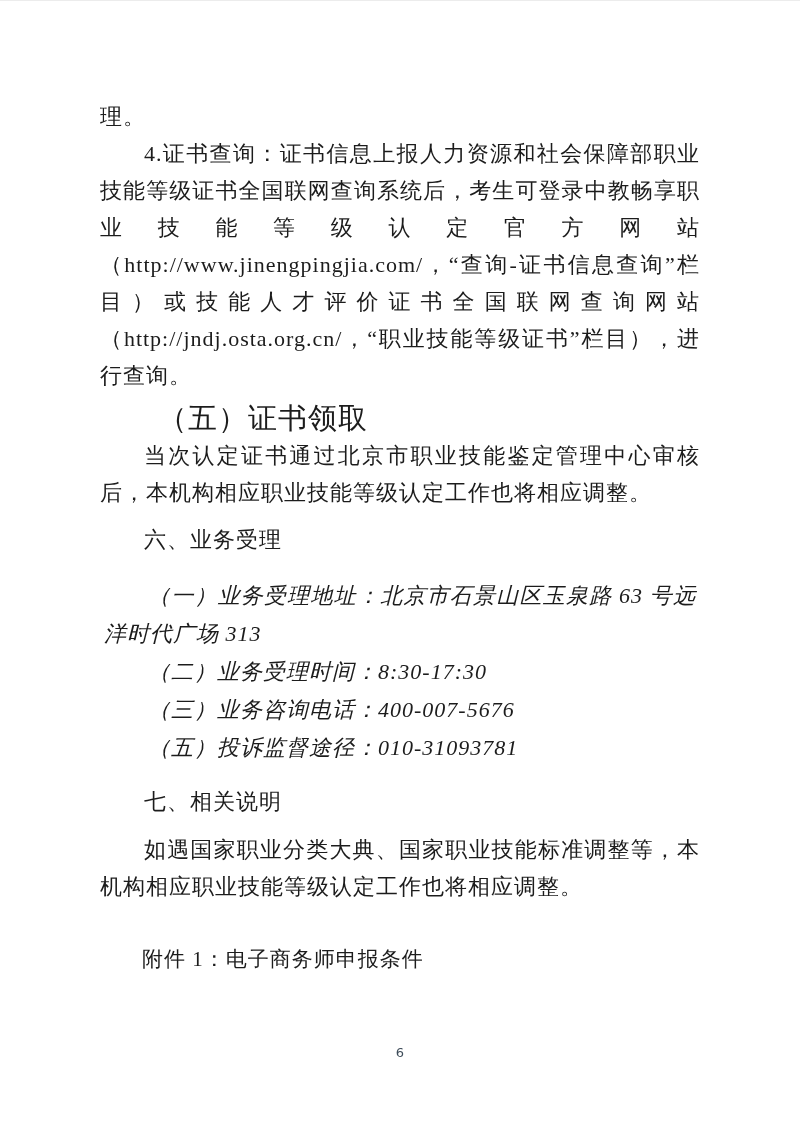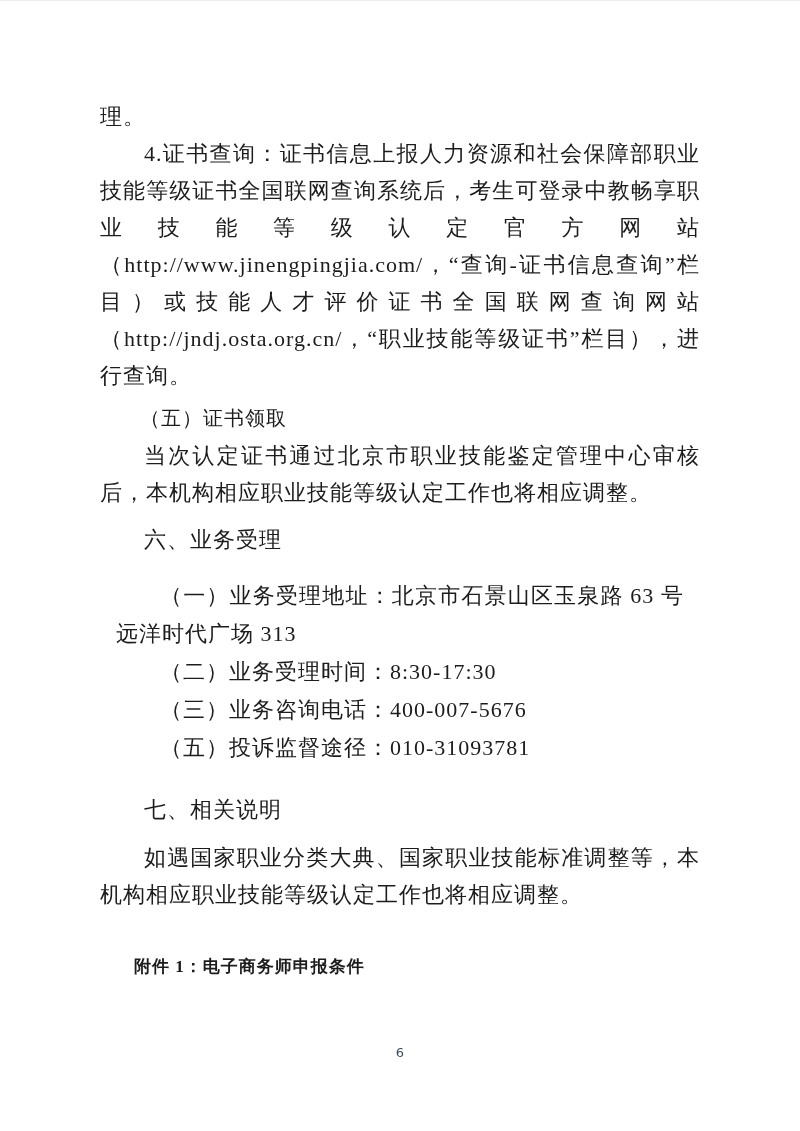--- a/index.html
+++ b/index.html
@@ -23,49 +23,49 @@
   .body-par {
     margin: 0;
     font-size: 22px;
     line-height: 37px;
     letter-spacing: 1px;
     text-align: justify;
   }
   .indent { text-indent: 2em; }
   .sub-heading {
     margin: 6px 0 0 0;
-    font-size: 20px;
+    font-size: 29px;
     line-height: 37px;
     letter-spacing: 1px;
     text-indent: 2em;
   }
   .section-heading {
     font-family: "Liberation Sans", "DejaVu Sans", sans-serif;
     font-weight: normal;
     font-size: 22px;
     line-height: 30px;
     letter-spacing: 1px;
     text-indent: 2em;
     margin: 14px 0 22px 0;
   }
-  .section-heading.notes { margin: 28px 0 14px 0; }
-  .biz-list { margin: 16px; padding: 0; list-style: none; }
+  .section-heading.notes { margin: 20px 0 14px 0; }
+  .biz-list { margin: 4px; padding: 0; list-style: none; font-style: italic; }
   .biz-item {
     font-size: 22px;
     line-height: 38px;
     letter-spacing: 1px;
     text-indent: 2em;
     text-align: justify;
   }
   .attachment {
     margin: 0;
-    font-size: 17px;
+    font-size: 21px;
     line-height: 44px;
     letter-spacing: 1px;
-    font-weight: bold;
+    font-weight: normal;
     text-indent: 2em;
   }
   .attachment.first { margin-top: 32px; }
   .page-number {
     position: absolute;
     top: 1044px;
     left: 0;
     width: 100%;
     text-align: center;
     font-size: 13px;

